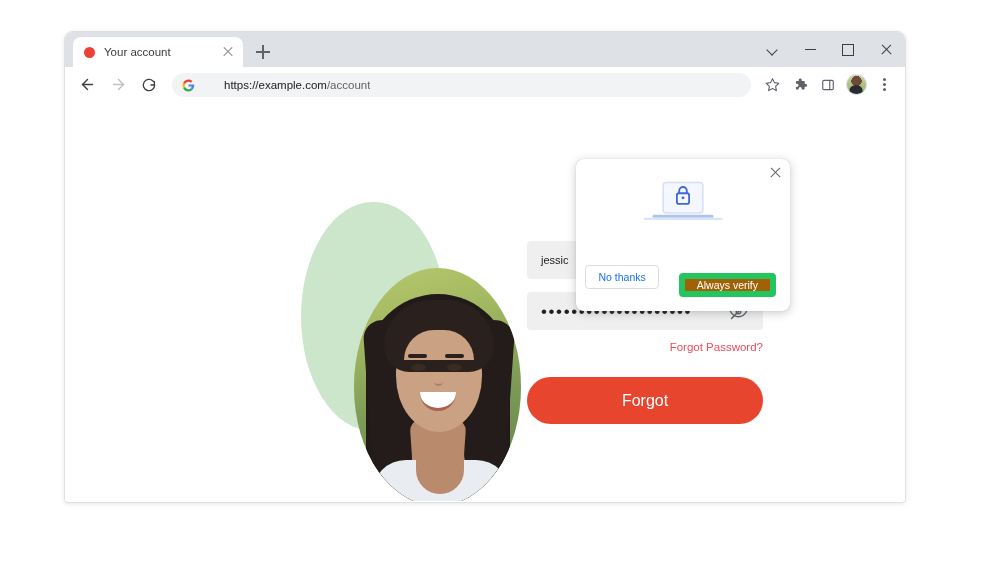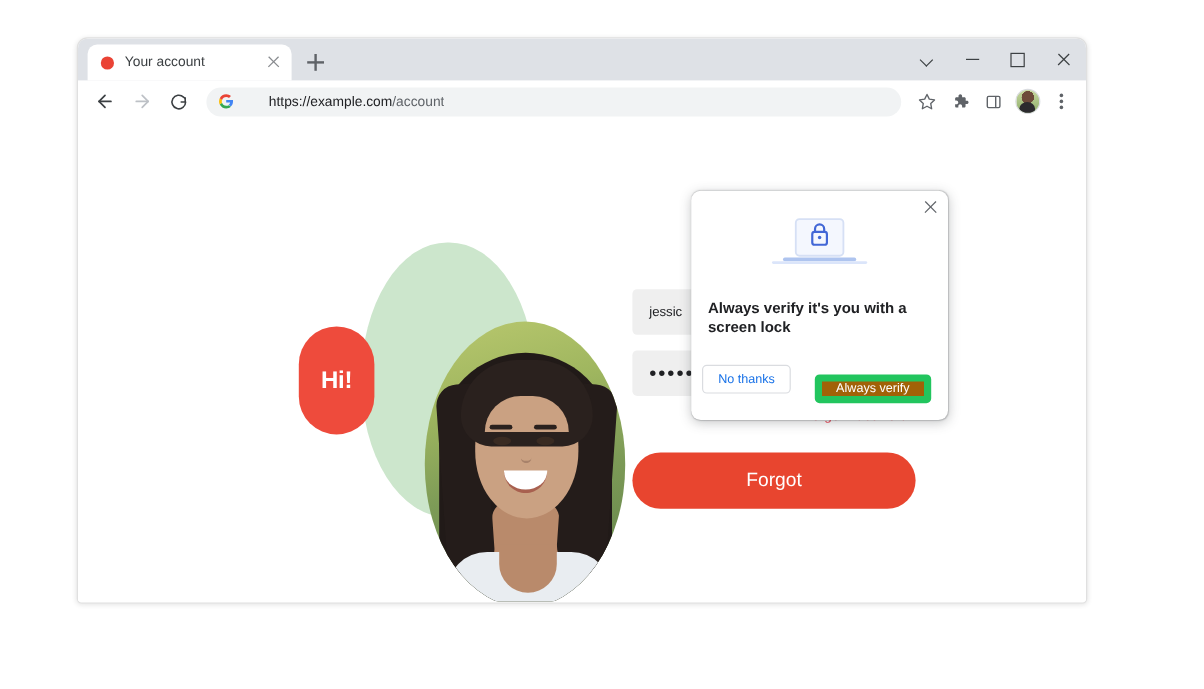--- a/index.html
+++ b/index.html
@@ -598,23 +598,20 @@
           <span></span>
           <span></span>
         </span>
     </div>
   </div>
 
   <div id="page-content">
 
     <div id="hero-illustration">
       <div id="green-blob"></div>
-      <div id="hi-pill">
-        <span id="hi-label">Hi!</span>
-      </div>
       <div id="profile-photo">
         <div id="photo-hair-back"></div>
         <div id="photo-neck"></div>
         <div id="photo-hair-side-l"></div>
         <div id="photo-hair-side-r"></div>
         <div id="photo-shirt"></div>
         <div id="photo-face"></div>
         <div id="photo-hair-front"></div>
         <div class="photo-brow" id="photo-brow-l"></div>
         <div class="photo-brow" id="photo-brow-r"></div>
@@ -656,21 +653,20 @@
         <svg width="92" height="58" viewBox="0 0 120 76">
           <rect x="34" y="6" width="52" height="40" rx="4" fill="#f4f7fe" stroke="#d6e0f5" stroke-width="2"></rect>
           <rect x="52" y="20" width="16" height="14" rx="2.5" fill="none" stroke="#4267d6" stroke-width="2.4"></rect>
           <path d="M55 20v-3.2a5 5 0 0 1 10 0V20" fill="none" stroke="#4267d6" stroke-width="2.4"></path>
           <circle cx="60" cy="26" r="1.9" fill="#4267d6"></circle>
           <rect x="20" y="48" width="80" height="4" rx="2" fill="#aec4ef"></rect>
           <rect x="8" y="52" width="104" height="3" rx="1.5" fill="#dbe5fa"></rect>
         </svg>
       </div>
 
-      <div id="popup-heading">Always verify it's you with a screen lock</div>
 
       <div id="popup-actions">
         <button class="popup-btn" id="popup-decline-button">No thanks</button>
         <button class="popup-btn" id="popup-confirm-button">Always verify</button>
       </div>
     </div>
 
   </div>
 </div>
 

